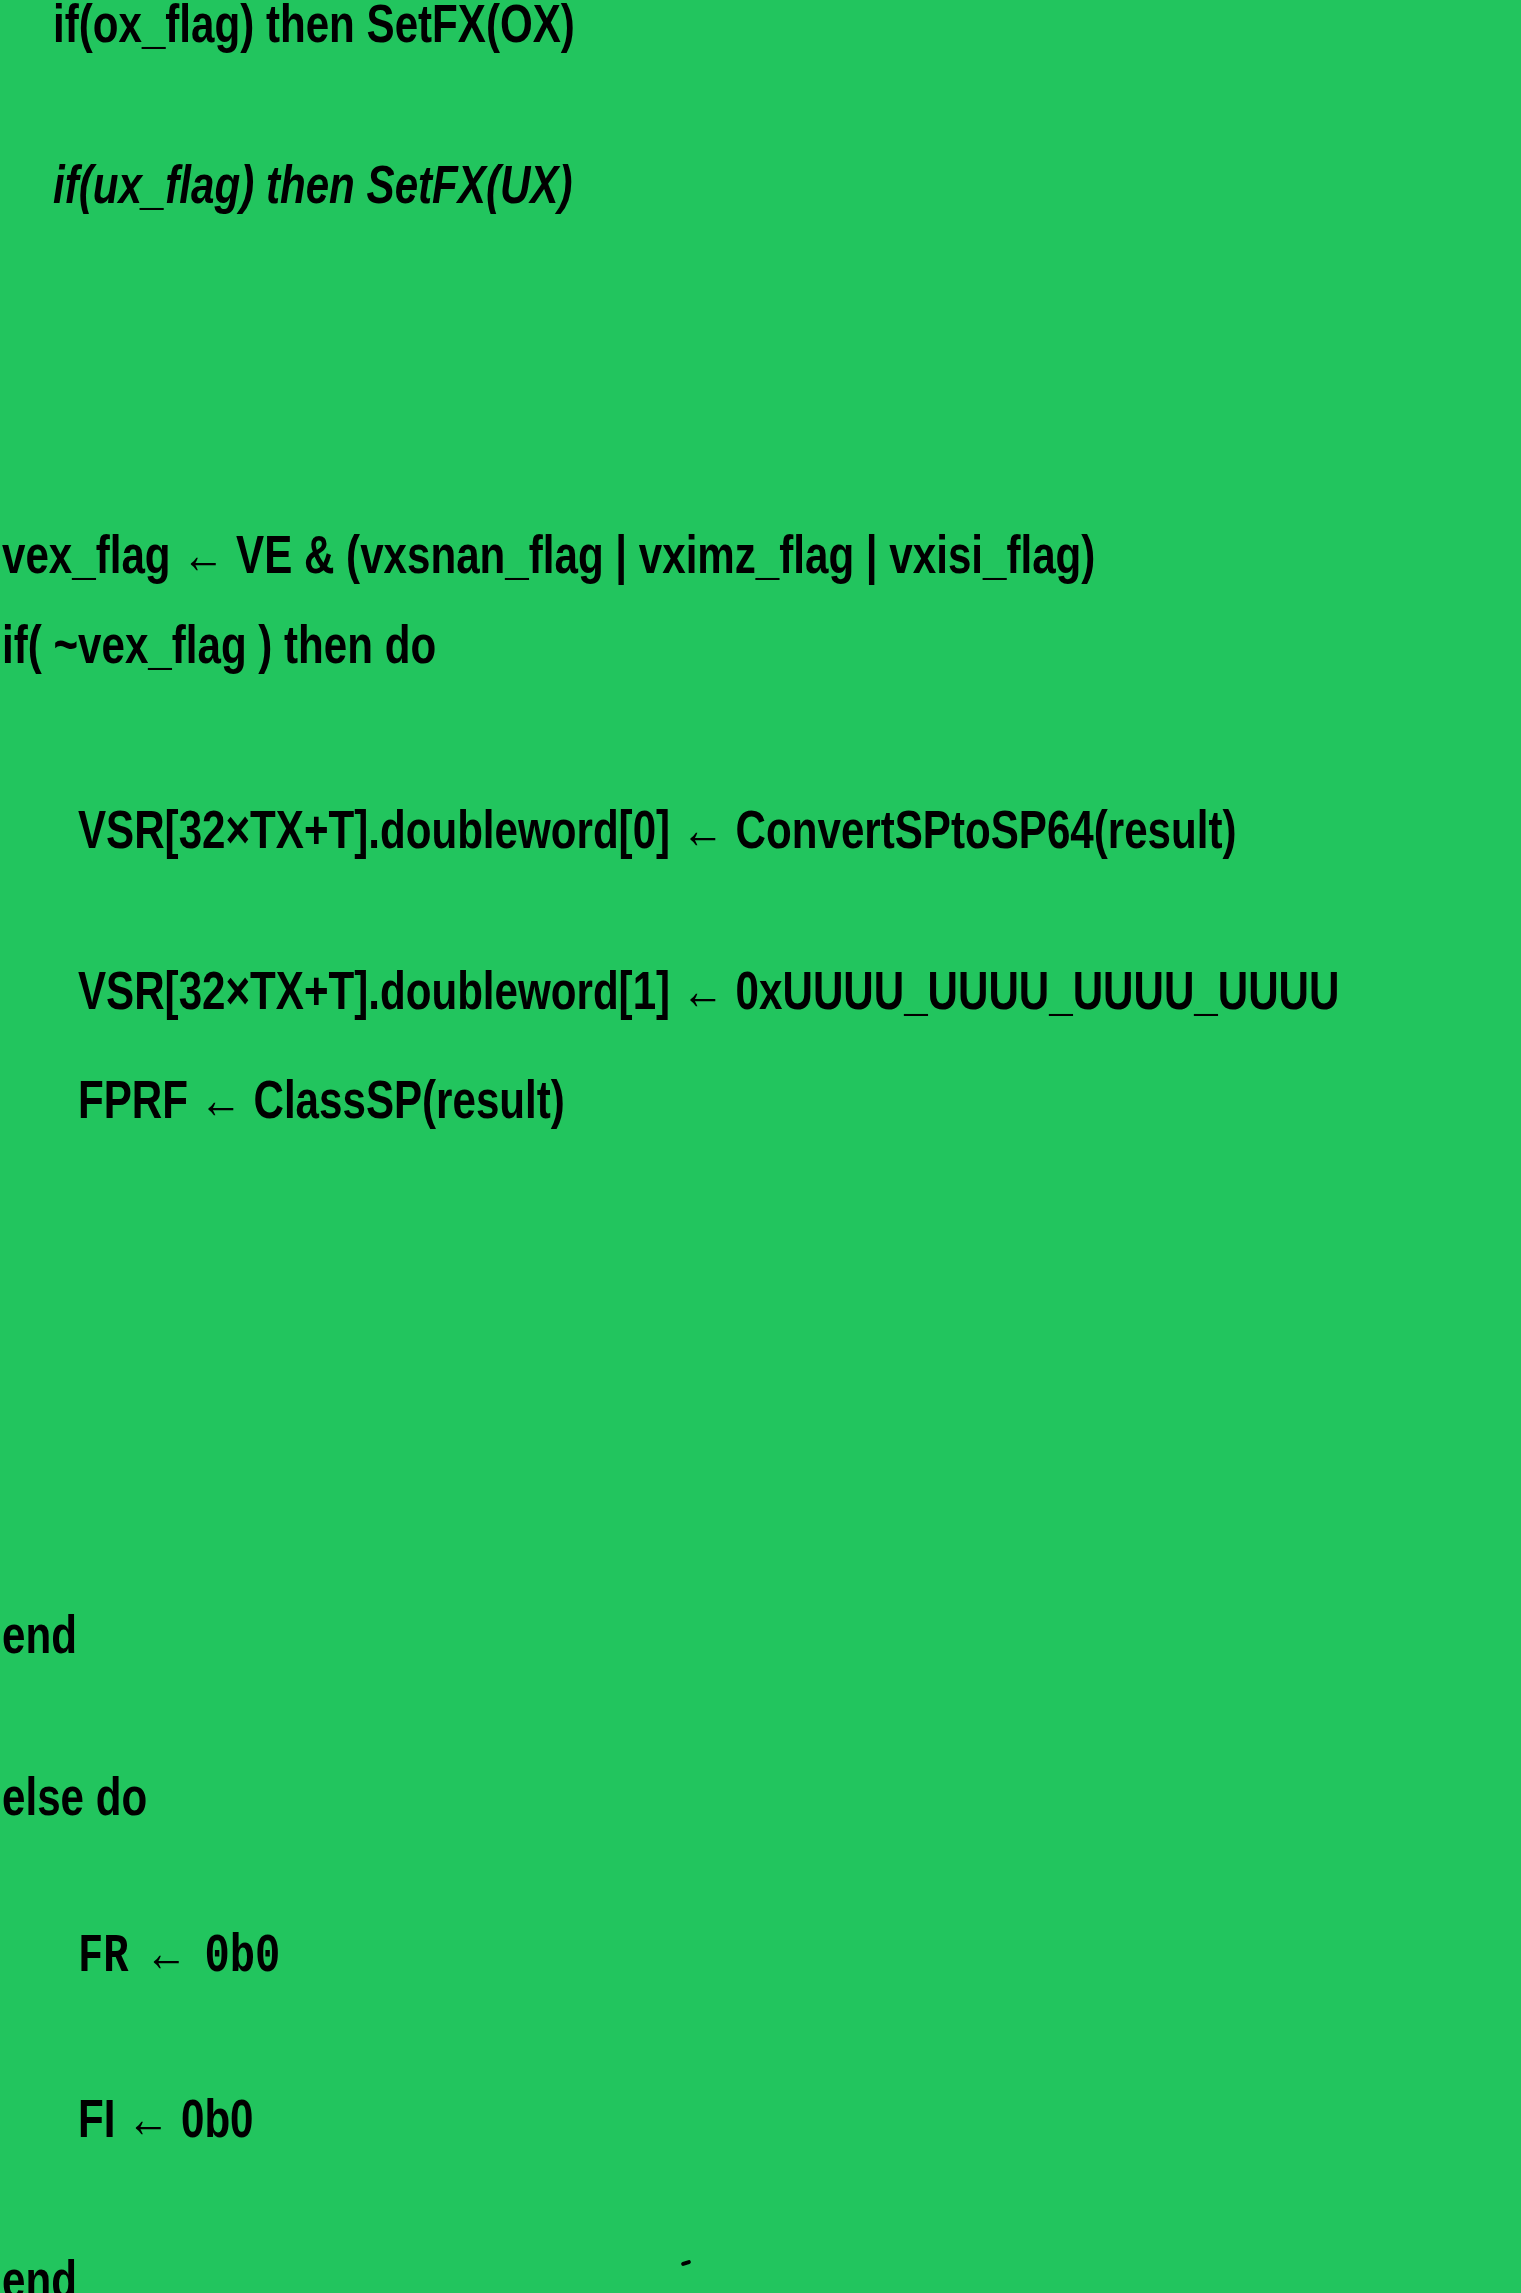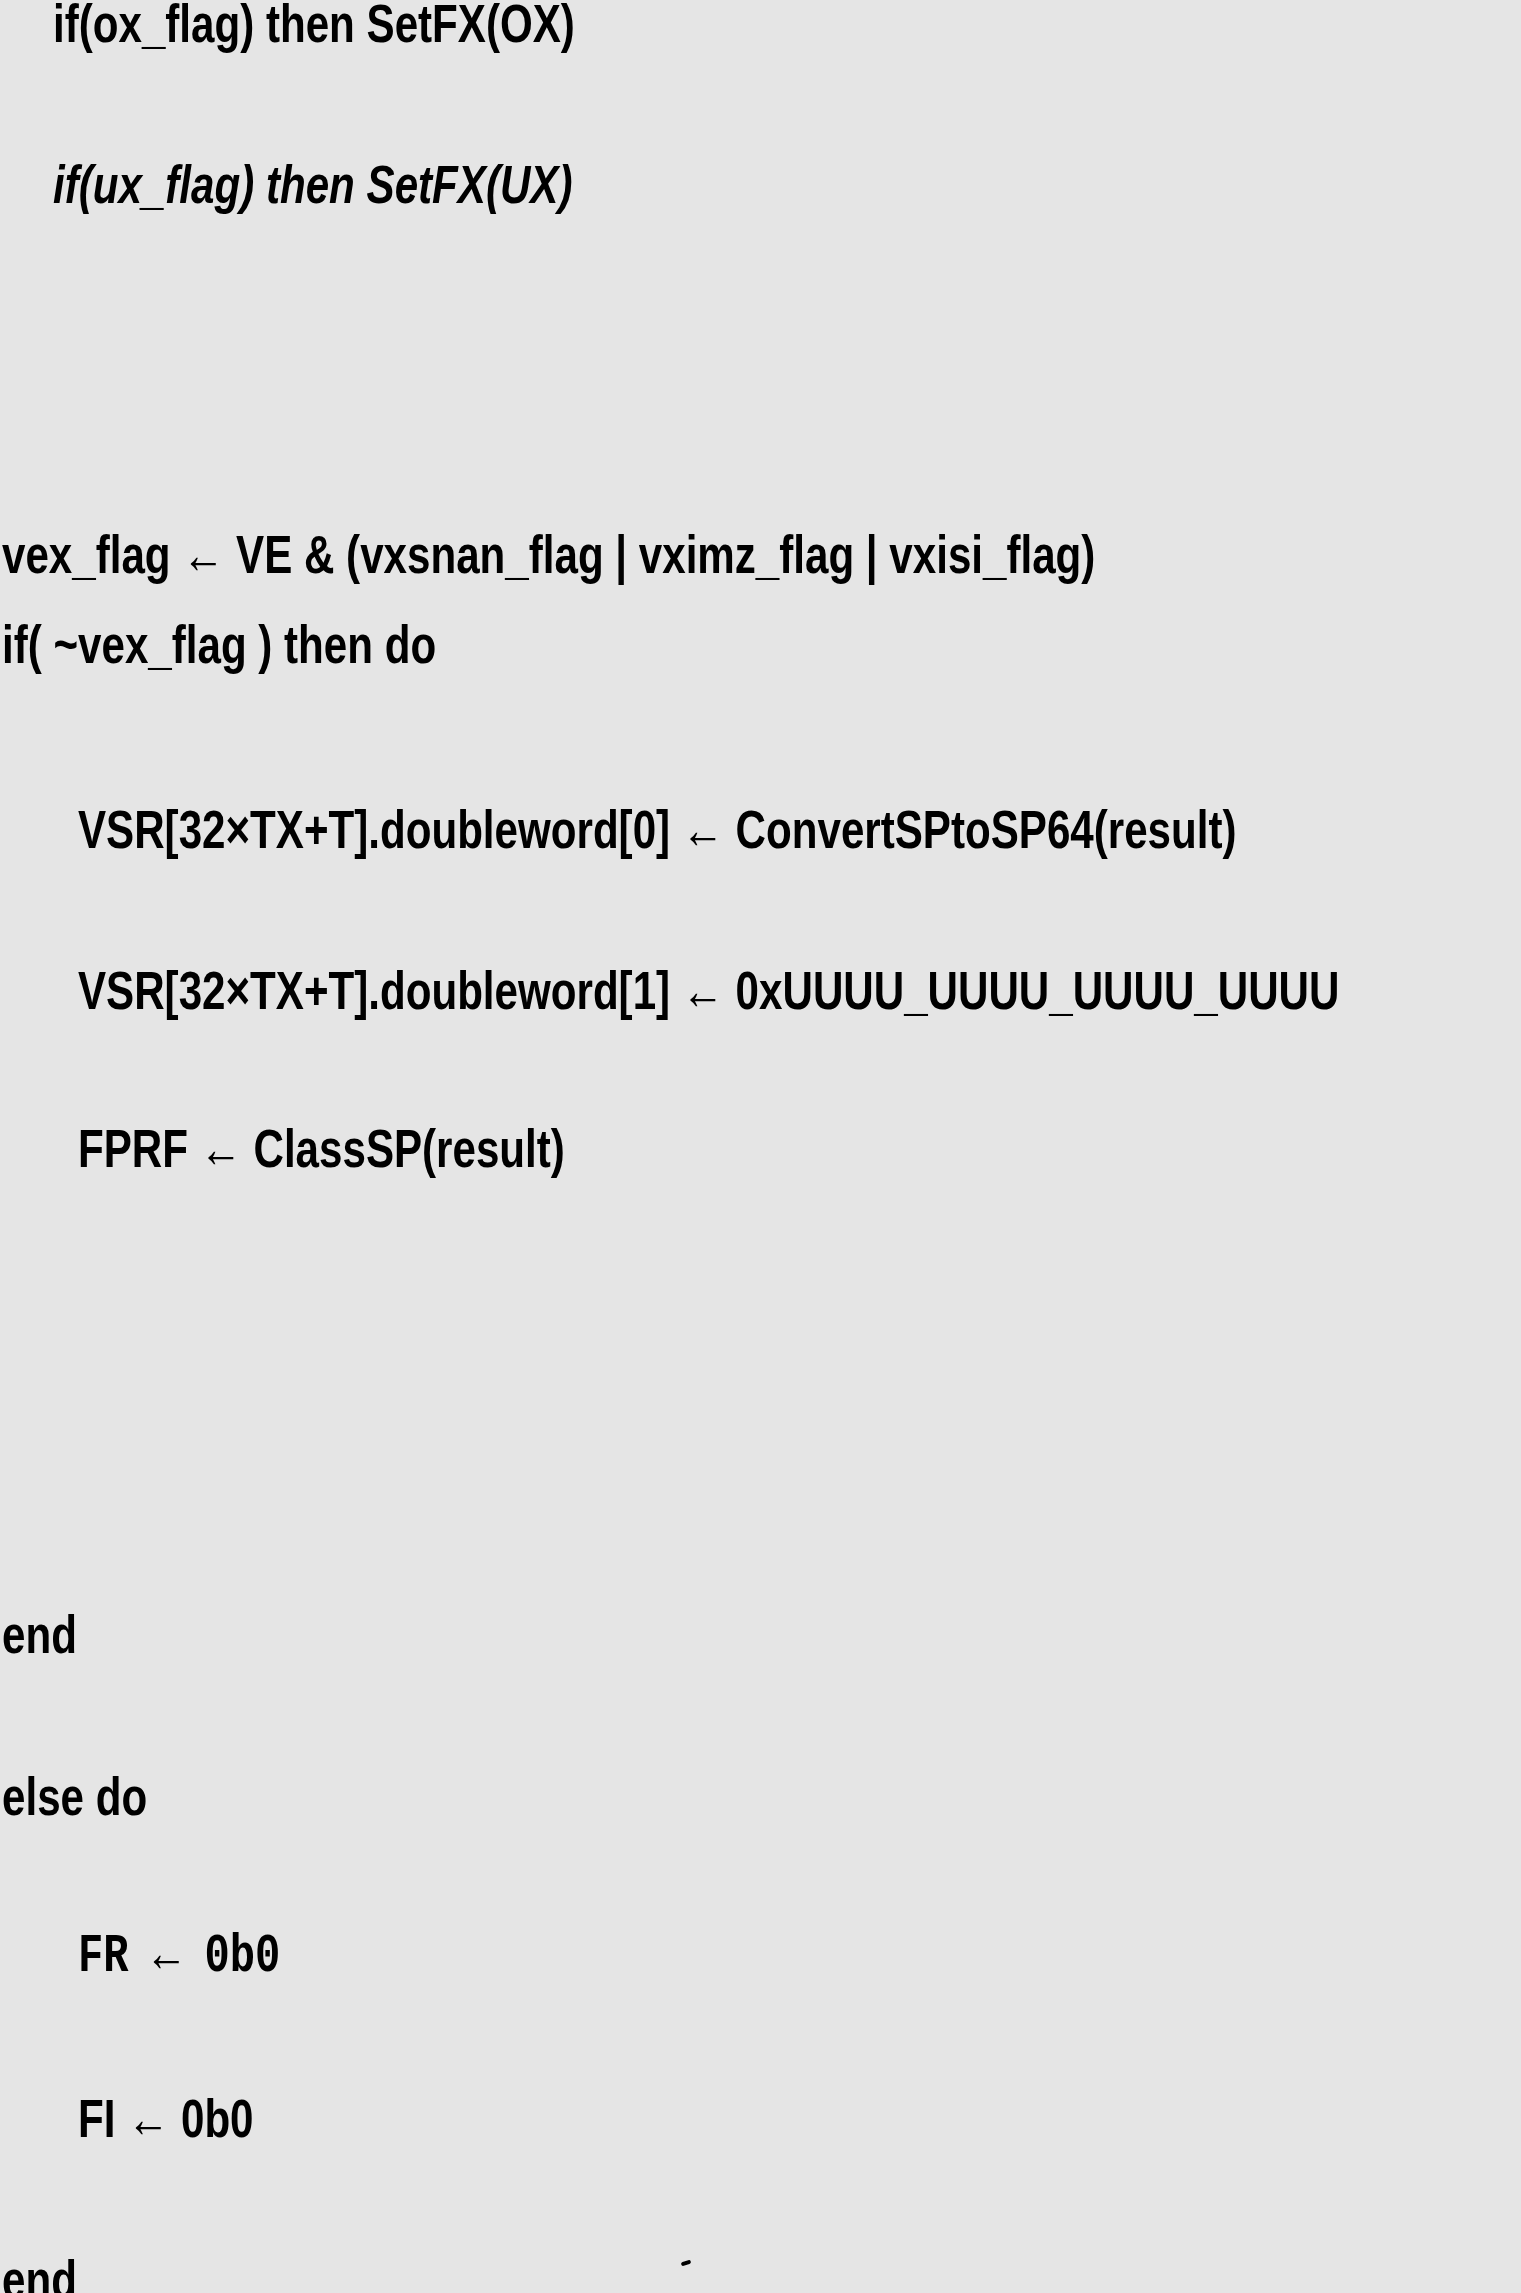--- a/index.html
+++ b/index.html
@@ -4,21 +4,21 @@
 <style>
   html, body {
     margin: 0;
     padding: 0;
     background: #ffffff;
   }
   .page {
     position: relative;
     width: 1521px;
     height: 2293px;
-    background: #e5e5e5;
+    background: #22c55e;
     overflow: hidden;
     font-family: "Liberation Sans", "DejaVu Sans", sans-serif;
   }
   .code {
     position: absolute;
     left: 0;
     top: 0;
     width: 100%;
     height: 100%;
   }
@@ -55,21 +55,21 @@
 <body>
 
 <div class="page">
   <div class="code" id="code-block">
       <div class="code-line indent-1" style="top: -5px;"><span>if(ox_flag) then SetFX(OX)</span></div>
       <div class="code-line indent-1" style="top: 156px; font-style: italic;"><span>if(ux_flag) then SetFX(UX)</span></div>
       <div class="code-line indent-0" style="top: 478px; margin-top: 48px;"><span>vex_flag ← VE &amp; (vxsnan_flag | vximz_flag | vxisi_flag)</span></div>
       <div class="code-line indent-0" style="top: 616px;"><span>if( ~vex_flag ) then do</span></div>
       <div class="code-line indent-2" style="top: 801px;"><span>VSR[32×TX+T].doubleword[0] ← ConvertSPtoSP64(result)</span></div>
       <div class="code-line indent-2" style="top: 962px;"><span>VSR[32×TX+T].doubleword[1] ← 0xUUUU_UUUU_UUUU_UUUU</span></div>
-      <div class="code-line indent-2" style="top: 1120px;"><span>FPRF ← ClassSP(result)</span></div>
+      <div class="code-line indent-2" style="top: 1071px;"><span>FPRF ← ClassSP(result)</span></div>
       <div class="code-line indent-0" style="top: 1606px;"><span>end</span></div>
       <div class="code-line indent-0" style="top: 1768px;"><span>else do</span></div>
       <div class="code-line indent-2" style="top: 1929px; font-family: Liberation Mono, monospace;"><span>FR ← 0b0</span></div>
       <div class="code-line indent-2" style="top: 2090px;"><span>FI ← 0b0</span></div>
       <div class="code-line indent-0" style="top: 2251px;"><span>end</span></div>
     </div>
   <div class="speck"></div>
 </div>
 
 </body></html>

